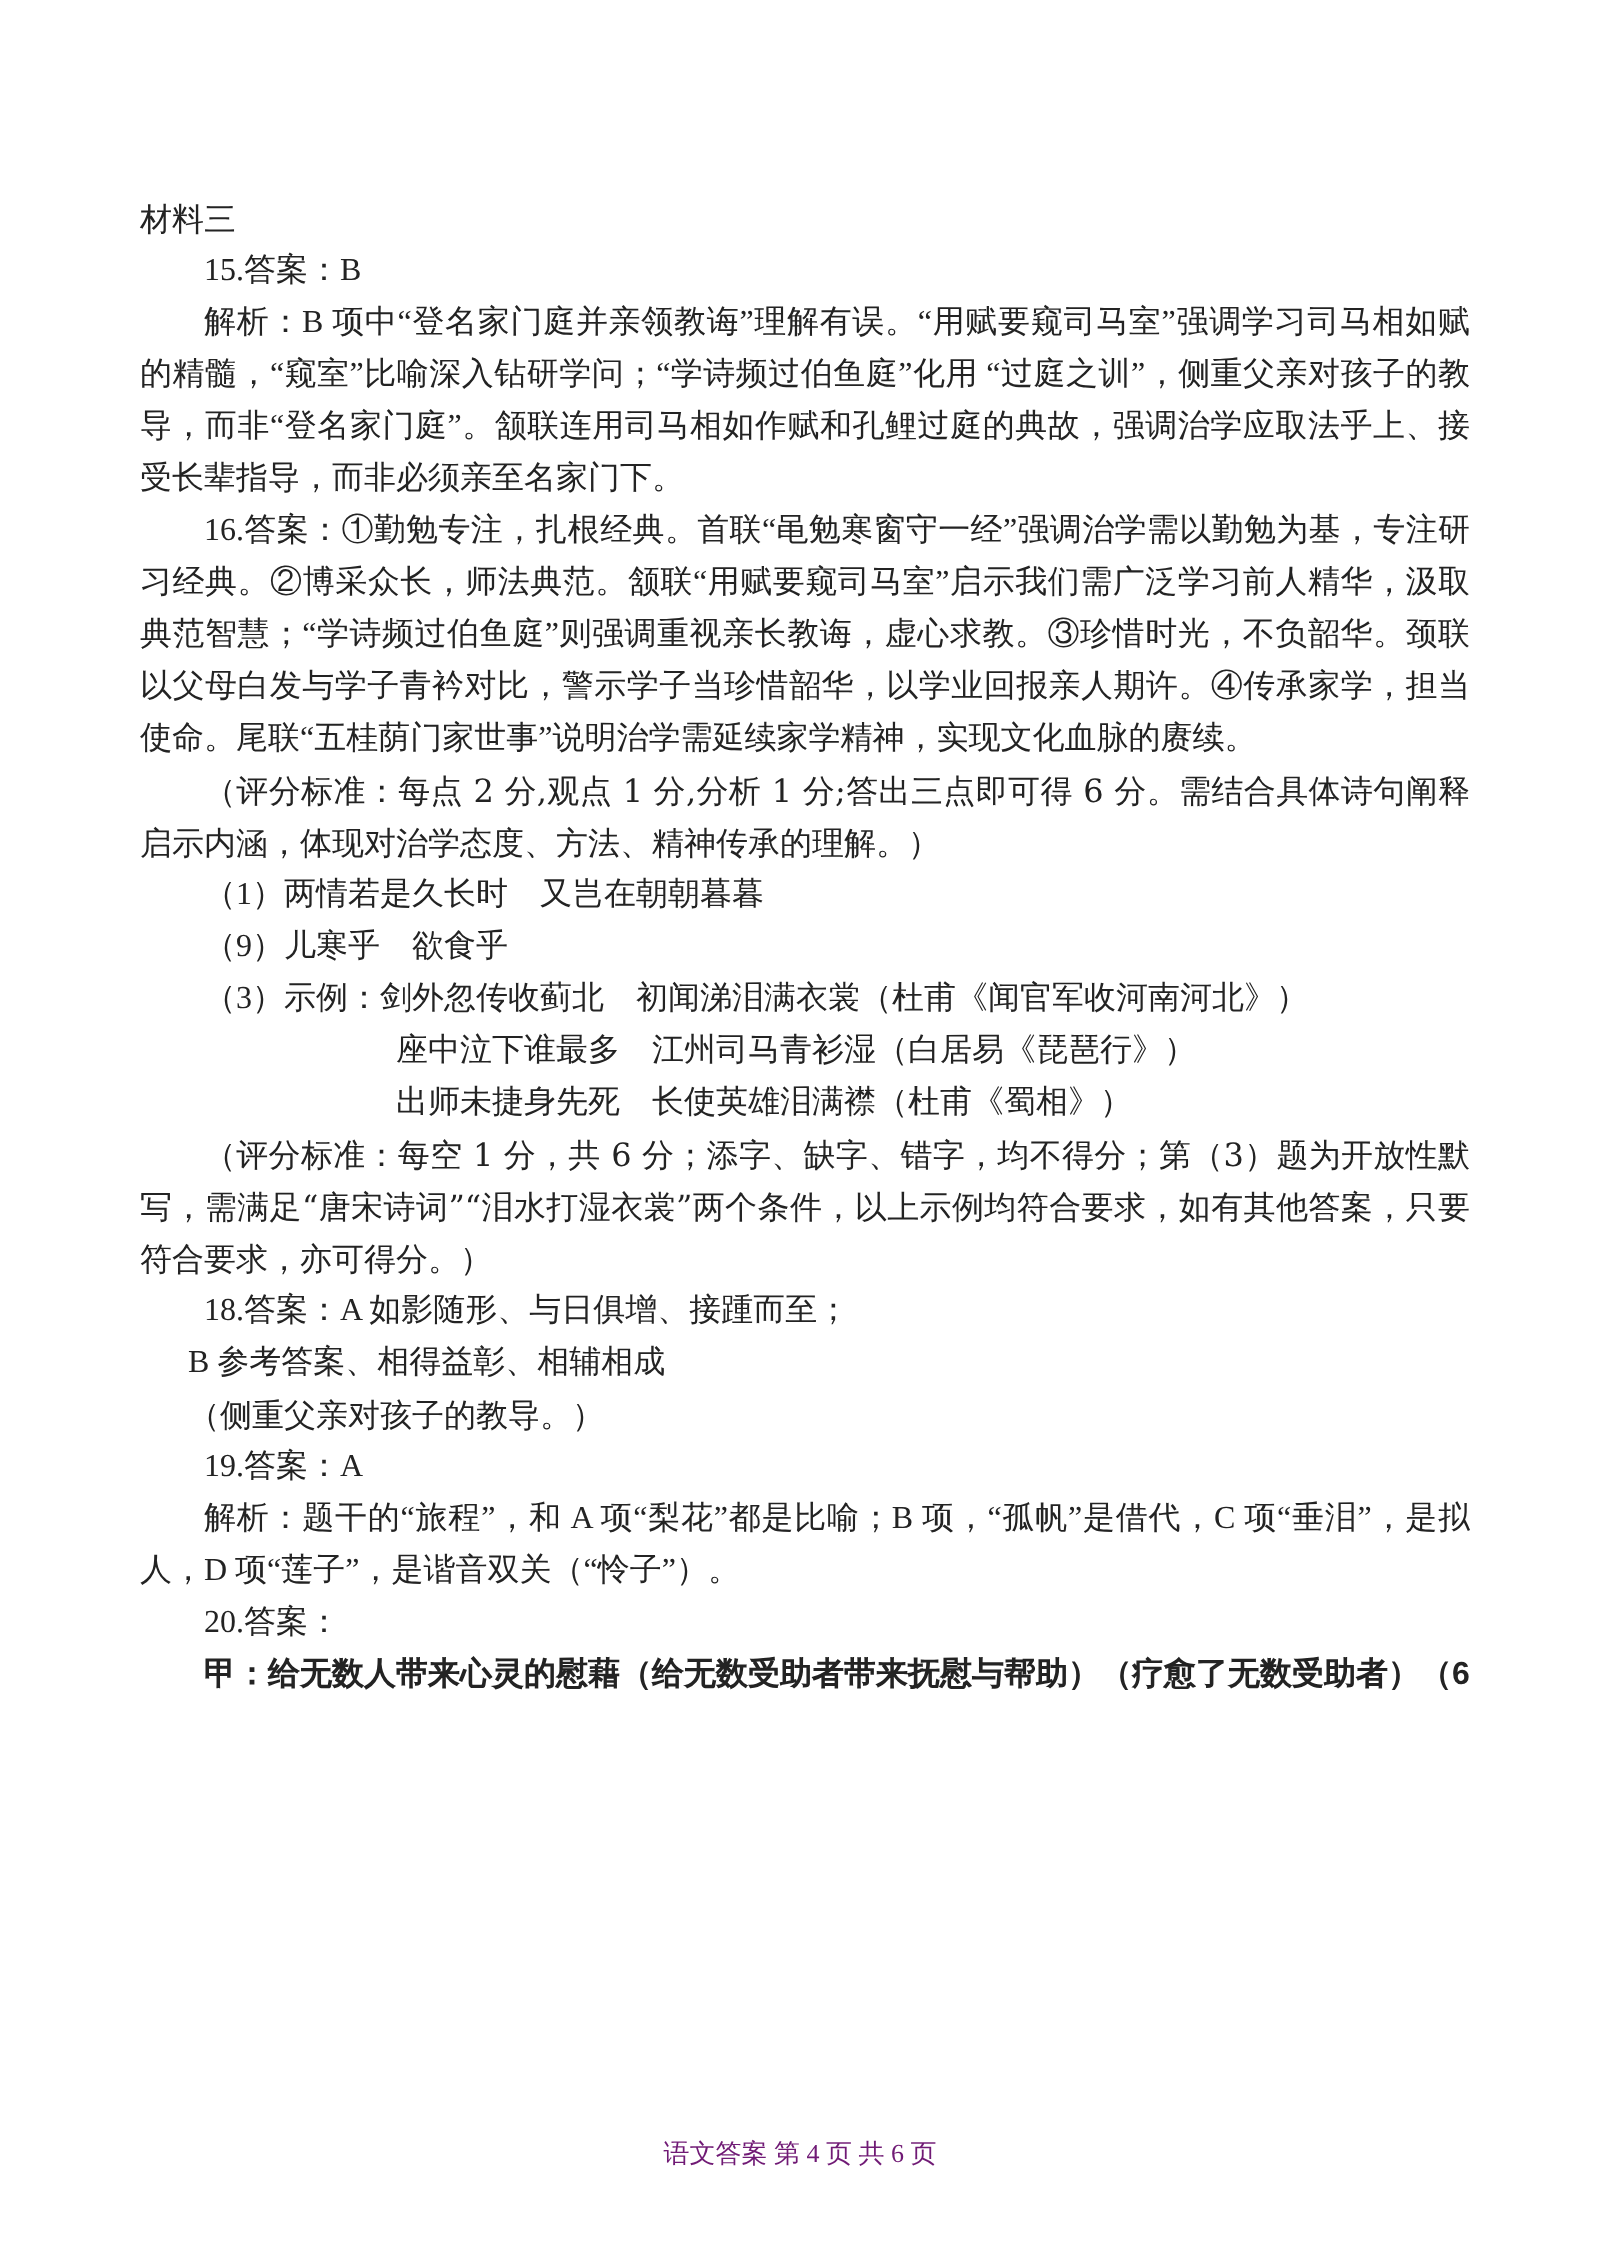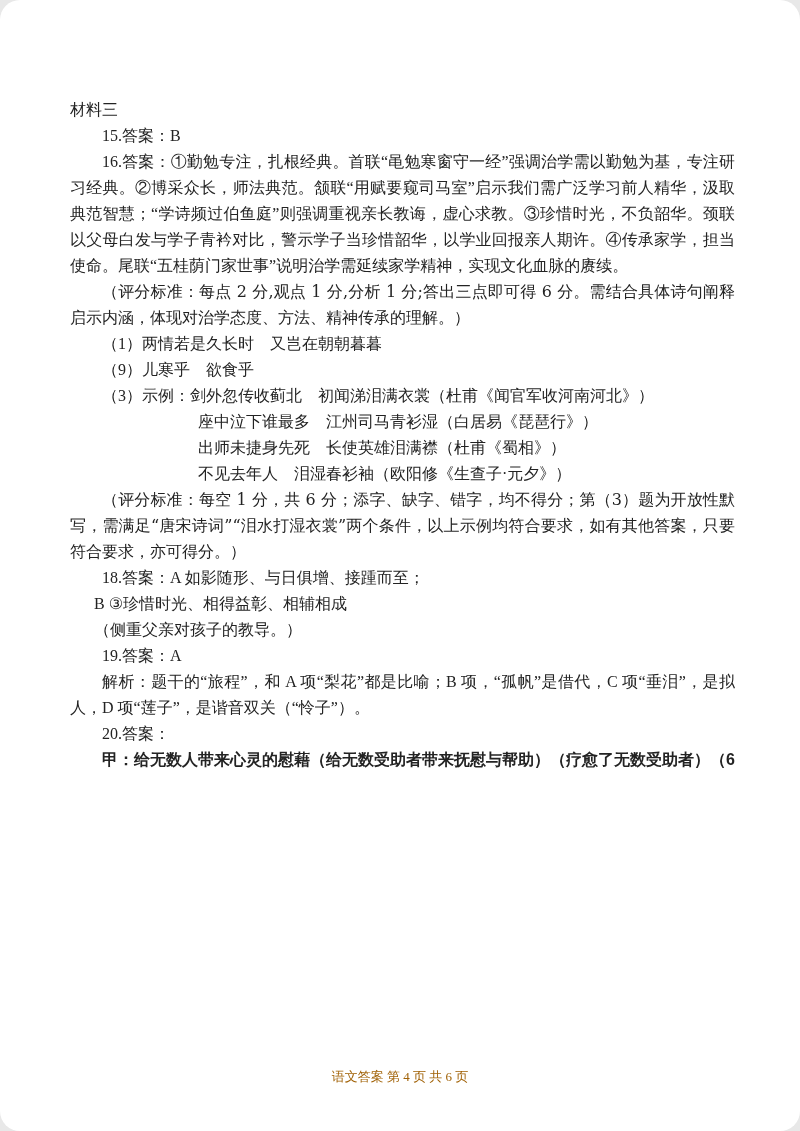--- a/index.html
+++ b/index.html
@@ -5,21 +5,20 @@
   html, body { margin: 0; padding: 0; background: #e8e8e8; }
   .page {
     position: relative;
     width: 800px;
     height: 1131px;
     margin: 0 auto;
     background: #ffffff;
     color: #232323;
     font-family: "Liberation Serif", serif;
     overflow: hidden;
-    border-radius: 20px;
   }
   .content {
     position: absolute;
     left: 70px;
     top: 97px;
     width: 665px;
     font-size: 16px;
     line-height: 26px;
     text-align: justify;
   }
@@ -31,42 +30,42 @@
   .hang-sm { text-indent: 1.5em !important; }
   .hei-bold { font-family: "Liberation Sans", sans-serif; font-weight: 700; }
   .footer {
     position: absolute;
     top: 1068px;
     left: 0;
     width: 100%;
     text-align: center;
     font-size: 13px;
     line-height: 18px;
-    color: #a16207;
+    color: #701a75;
     font-family: "Liberation Serif", serif;
   }
 </style>
 </head>
 <body>
 
 <div class="page">
   <div class="content">
     <p class="heading kai">材料三</p>
     <p class="song">15.答案：B</p>
+    <p class="song">解析：B 项中“登名家门庭并亲领教诲”理解有误。“用赋要窥司马室”强调学习司马相如赋的精髓，“窥室”比喻深入钻研学问；“学诗频过伯鱼庭”化用 “过庭之训”，侧重父亲对孩子的教导，而非“登名家门庭”。颔联连用司马相如作赋和孔鲤过庭的典故，强调治学应取法乎上、接受长辈指导，而非必须亲至名家门下。</p>
     <p class="song">16.答案：①勤勉专注，扎根经典。首联“黾勉寒窗守一经”强调治学需以勤勉为基，专注研习经典。②博采众长，师法典范。颔联“用赋要窥司马室”启示我们需广泛学习前人精华，汲取典范智慧；“学诗频过伯鱼庭”则强调重视亲长教诲，虚心求教。③珍惜时光，不负韶华。颈联以父母白发与学子青衿对比，警示学子当珍惜韶华，以学业回报亲人期许。④传承家学，担当使命。尾联“五桂荫门家世事”说明治学需延续家学精神，实现文化血脉的赓续。</p>
     <p class="kai">（评分标准：每点 2 分,观点 1 分,分析 1 分;答出三点即可得 6 分。需结合具体诗句阐释启示内涵，体现对治学态度、方法、精神传承的理解。）</p>
     <p class="song">（1）两情若是久长时　又岂在朝朝暮暮</p>
     <p class="song">（9）儿寒乎　欲食乎</p>
     <p class="song">（3）示例：剑外忽传收蓟北　初闻涕泪满衣裳（杜甫《闻官军收河南河北》）</p>
     <p class="song poem-cont">座中泣下谁最多　江州司马青衫湿（白居易《琵琶行》）</p>
     <p class="song poem-cont">出师未捷身先死　长使英雄泪满襟（杜甫《蜀相》）</p>
-    <p class="song poem-cont">不见去年人　泪湿春衫袖（欧阳修《生查子·元夕》）</p>
     <p class="kai">（评分标准：每空 1 分，共 6 分；添字、缺字、错字，均不得分；第（3）题为开放性默写，需满足“唐宋诗词”“泪水打湿衣裳”两个条件，以上示例均符合要求，如有其他答案，只要符合要求，亦可得分。）</p>
     <p class="song">18.答案：A 如影随形、与日俱增、接踵而至；</p>
-    <p class="song hang-sm">B ③珍惜时光、相得益彰、相辅相成</p>
+    <p class="song hang-sm">B 参考答案、相得益彰、相辅相成</p>
     <p class="kai hang-sm">（侧重父亲对孩子的教导。）</p>
     <p class="song">19.答案：A</p>
     <p class="song">解析：题干的“旅程”，和 A 项“梨花”都是比喻；B 项，“孤帆”是借代，C 项“垂泪”，是拟人，D 项“莲子”，是谐音双关（“怜子”）。</p>
     <p class="song">20.答案：</p>
     <p class="hei-bold">甲：给无数人带来心灵的慰藉（给无数受助者带来抚慰与帮助）（疗愈了无数受助者）（6</p>
   </div>
   <div class="footer">语文答案 第 4 页 共 6 页</div>
 </div>
 
 </body></html>

